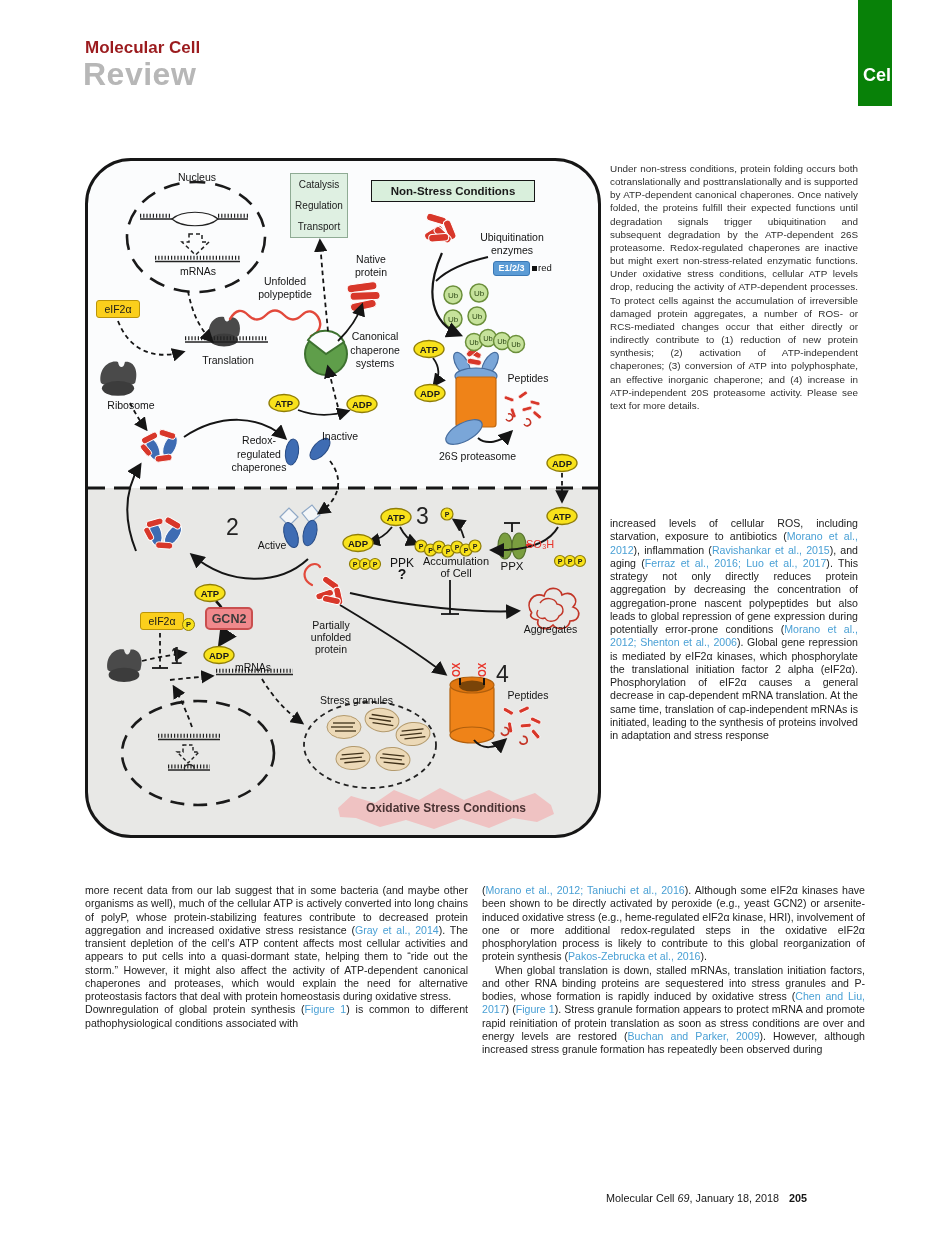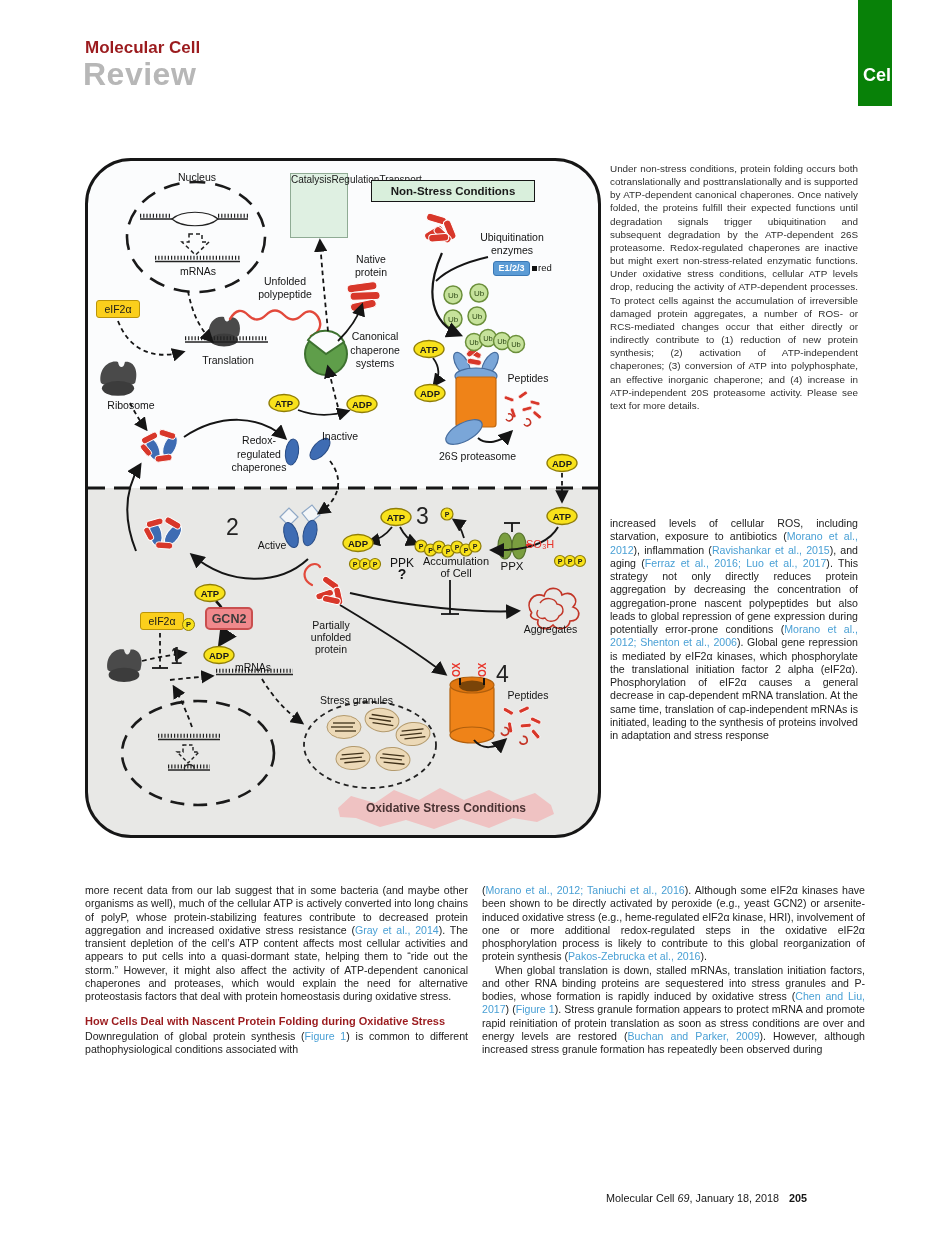--- a/index.html
+++ b/index.html
@@ -9,21 +9,21 @@
   .logo{position:absolute;left:858px;top:0;width:92px;height:106px;background:#088108;display:flex;align-items:flex-end;justify-content:center;padding-bottom:20px;box-sizing:border-box;font-size:18px;}
   .logo .lc{color:#ffffff;font-weight:bold;}
   .logo .lp{color:#9ed49e;font-weight:bold;}
   .fig{position:absolute;left:85px;top:158px;width:510px;height:674px;border:3px solid #161616;border-radius:46px;
        background:linear-gradient(to bottom,#fbfcfd 0,#fbfcfd 327px,#e8e8e6 327px);}
   .fig svg{position:absolute;left:0;top:0;}
   .flabel{position:absolute;font-size:10.5px;line-height:12.5px;text-align:center;color:#141414;}
   .num{position:absolute;font-size:23px;color:#222;}
   .nonstress{position:absolute;left:283px;top:19px;width:164px;height:22px;background:#d9efdc;border:1.6px solid #161616;
        font-weight:bold;font-size:11.5px;text-align:center;line-height:20px;box-sizing:border-box;}
-  .catbox{position:absolute;left:202px;top:12px;width:58px;height:65px;display:flex;flex-direction:row;justify-content:space-around;
+  .catbox{position:absolute;left:202px;top:12px;width:58px;height:65px;display:flex;flex-direction:column;justify-content:space-around;
        font-size:10px;text-align:center;background:#dff0e2;border:1.2px solid #8fab94;box-sizing:border-box;}
   .ybox{position:absolute;background:#fbcf1c;border:1.4px solid #bb950a;border-radius:3px;font-size:10.5px;text-align:center;box-sizing:border-box;}
   .gcn2{position:absolute;left:117px;top:446px;width:48px;height:23px;background:#f0898c;border:2px solid #c94f4f;border-radius:5px;
        font-size:12.5px;font-weight:bold;color:#3c3c3c;text-align:center;line-height:21px;box-sizing:border-box;}
   .pcirc{position:absolute;left:94px;top:457px;width:13px;height:13px;border-radius:50%;background:#f8e21b;border:1.3px solid #8f7d07;
        font-size:7.5px;font-weight:bold;text-align:center;line-height:12px;box-sizing:border-box;}
   .e123{position:absolute;left:405px;top:100px;width:37px;height:15px;background:#5b9bd5;border:1.4px solid #3a78b5;border-radius:3px;
        color:#fff;font-weight:bold;font-size:9px;text-align:center;line-height:13px;box-sizing:border-box;}
   .sq{position:absolute;left:444px;top:105px;width:4.5px;height:4.5px;background:#111;}
   .redlbl{position:absolute;left:450px;top:101px;font-size:9.5px;color:#141414;}
@@ -421,21 +421,20 @@
   <div class="cap">
     <div class="cap-body">Under non-stress conditions, protein folding occurs both cotranslationally and posttranslationally and is supported by ATP-dependent canonical chaperones. Once natively folded, the proteins fulfill their expected functions until degradation signals trigger ubiquitination and subsequent degradation by the ATP-dependent 26S proteasome. Redox-regulated chaperones are inactive but might exert non-stress-related enzymatic functions. Under oxidative stress conditions, cellular ATP levels drop, reducing the activity of ATP-dependent processes. To protect cells against the accumulation of irreversible damaged protein aggregates, a number of ROS- or RCS-mediated changes occur that either directly or indirectly contribute to (1) reduction of new protein synthesis; (2) activation of ATP-independent chaperones; (3) conversion of ATP into polyphosphate, an effective inorganic chaperone; and (4) increase in ATP-independent 20S proteasome activity. Please see text for more details.</div>
   </div>
 
   <div class="colA bodytext">
     <p><span>increased levels of cellular ROS, including starvation, exposure to antibiotics (</span><span class="cite">Morano et al., 2012</span><span>), inflammation (</span><span class="cite">Ravishankar et al., 2015</span><span>), and aging (</span><span class="cite">Ferraz et al., 2016; Luo et al., 2017</span><span>). This strategy not only directly reduces protein aggregation by decreasing the concentration of aggregation-prone nascent polypeptides but also leads to global repression of gene expression during potentially error-prone conditions (</span><span class="cite">Morano et al., 2012; Shenton et al., 2006</span><span>). Global gene repression is mediated by eIF2α kinases, which phosphorylate the translational initiation factor 2 alpha (eIF2α). Phosphorylation of eIF2α causes a general decrease in cap-dependent mRNA translation. At the same time, translation of cap-independent mRNAs is initiated, leading to the synthesis of proteins involved in adaptation and stress response</span></p>
   </div>
 
   <div class="colB bodytext">
     <p><span>more recent data from our lab suggest that in some bacteria (and maybe other organisms as well), much of the cellular ATP is actively converted into long chains of polyP, whose protein-stabilizing features contribute to decreased protein aggregation and increased oxidative stress resistance (</span><span class="cite">Gray et al., 2014</span><span>). The transient depletion of the cell’s ATP content affects most cellular activities and appears to put cells into a quasi-dormant state, helping them to “ride out the storm.” However, it might also affect the activity of ATP-dependent canonical chaperones and proteases, which would explain the need for alternative proteostasis factors that deal with protein homeostasis during oxidative stress.</span></p>
-    <h2 class="h2">How Cells Deal with Nascent Protein Folding during Oxidative Stress</h2>
     <p><span>Downregulation of global protein synthesis (</span><span class="cite">Figure 1</span><span>) is common to different pathophysiological conditions associated with</span></p>
   </div>
 
   <div class="colC bodytext">
     <p><span>(</span><span class="cite">Morano et al., 2012; Taniuchi et al., 2016</span><span>). Although some eIF2α kinases have been shown to be directly activated by peroxide (e.g., yeast GCN2) or arsenite-induced oxidative stress (e.g., heme-regulated eIF2α kinase, HRI), involvement of one or more additional redox-regulated steps in the oxidative eIF2α phosphorylation process is likely to contribute to this global reorganization of protein synthesis (</span><span class="cite">Pakos-Zebrucka et al., 2016</span><span>).</span></p>
     <p class="indent"><span>When global translation is down, stalled mRNAs, translation initiation factors, and other RNA binding proteins are sequestered into stress granules and P-bodies, whose formation is rapidly induced by oxidative stress (</span><span class="cite">Chen and Liu, 2017</span><span>) (</span><span class="cite">Figure 1</span><span>). Stress granule formation appears to protect mRNA and promote rapid reinitiation of protein translation as soon as stress conditions are over and energy levels are restored (</span><span class="cite">Buchan and Parker, 2009</span><span>). However, although increased stress granule formation has repeatedly been observed during</span></p>
   </div>
 
   <div class="footer">
     <span>Molecular Cell </span><span class="vol">69</span><span>, January 18, 2018</span><span class="pg">205</span>

